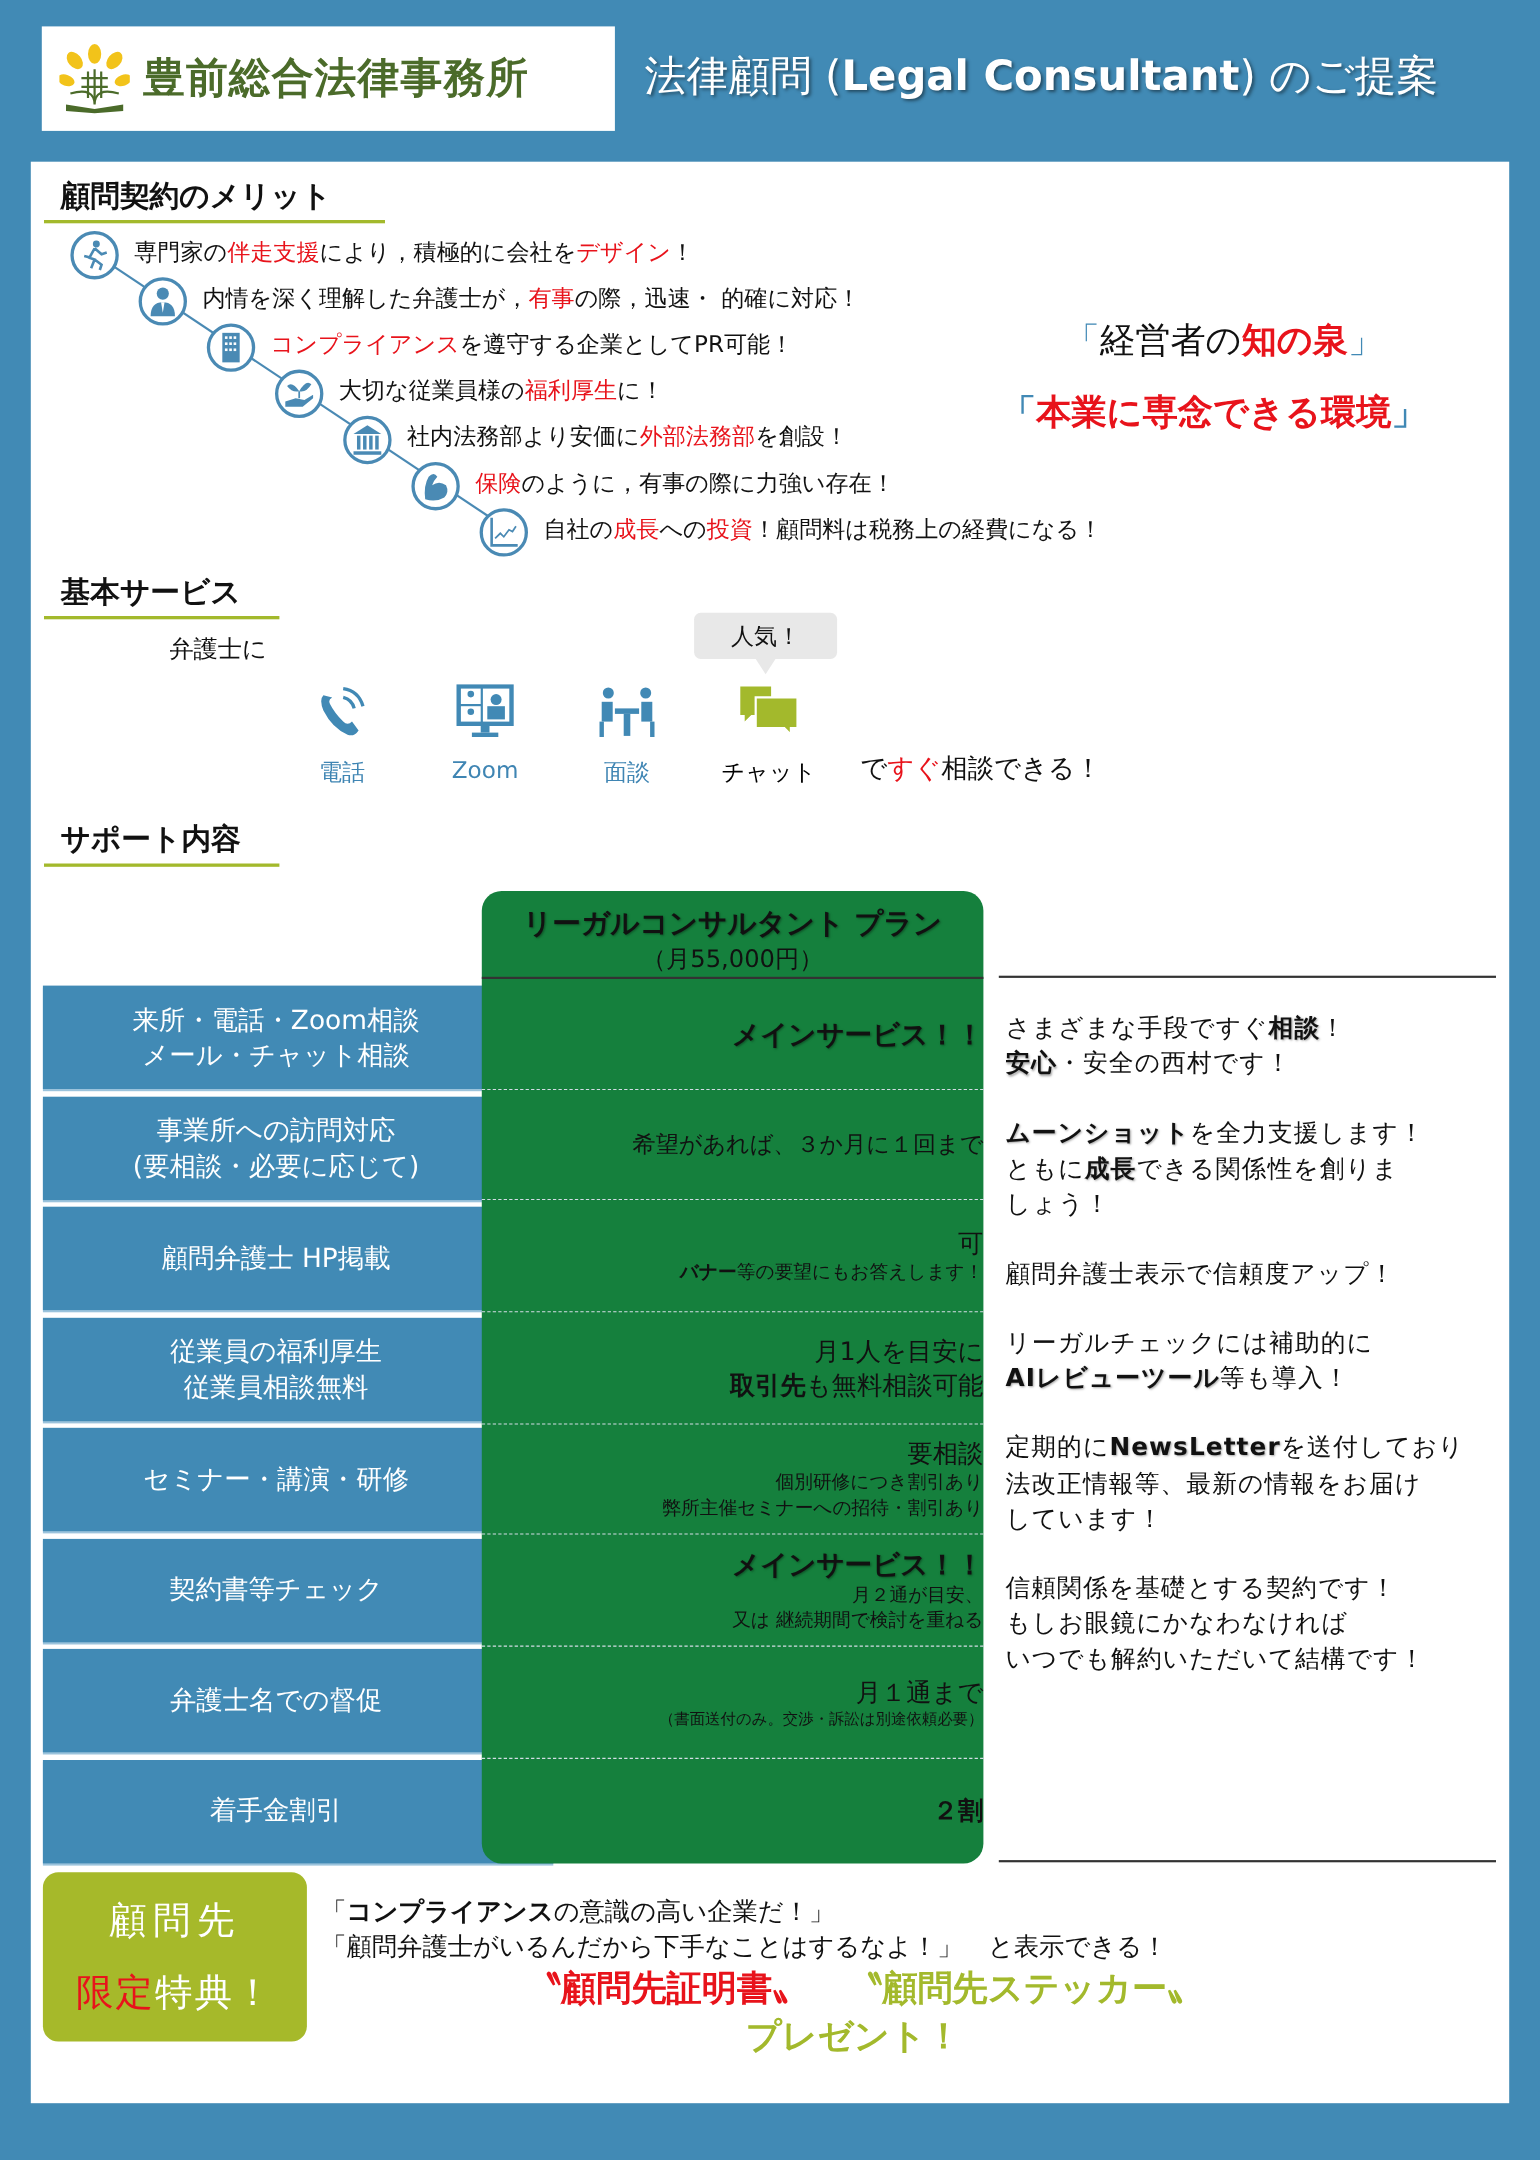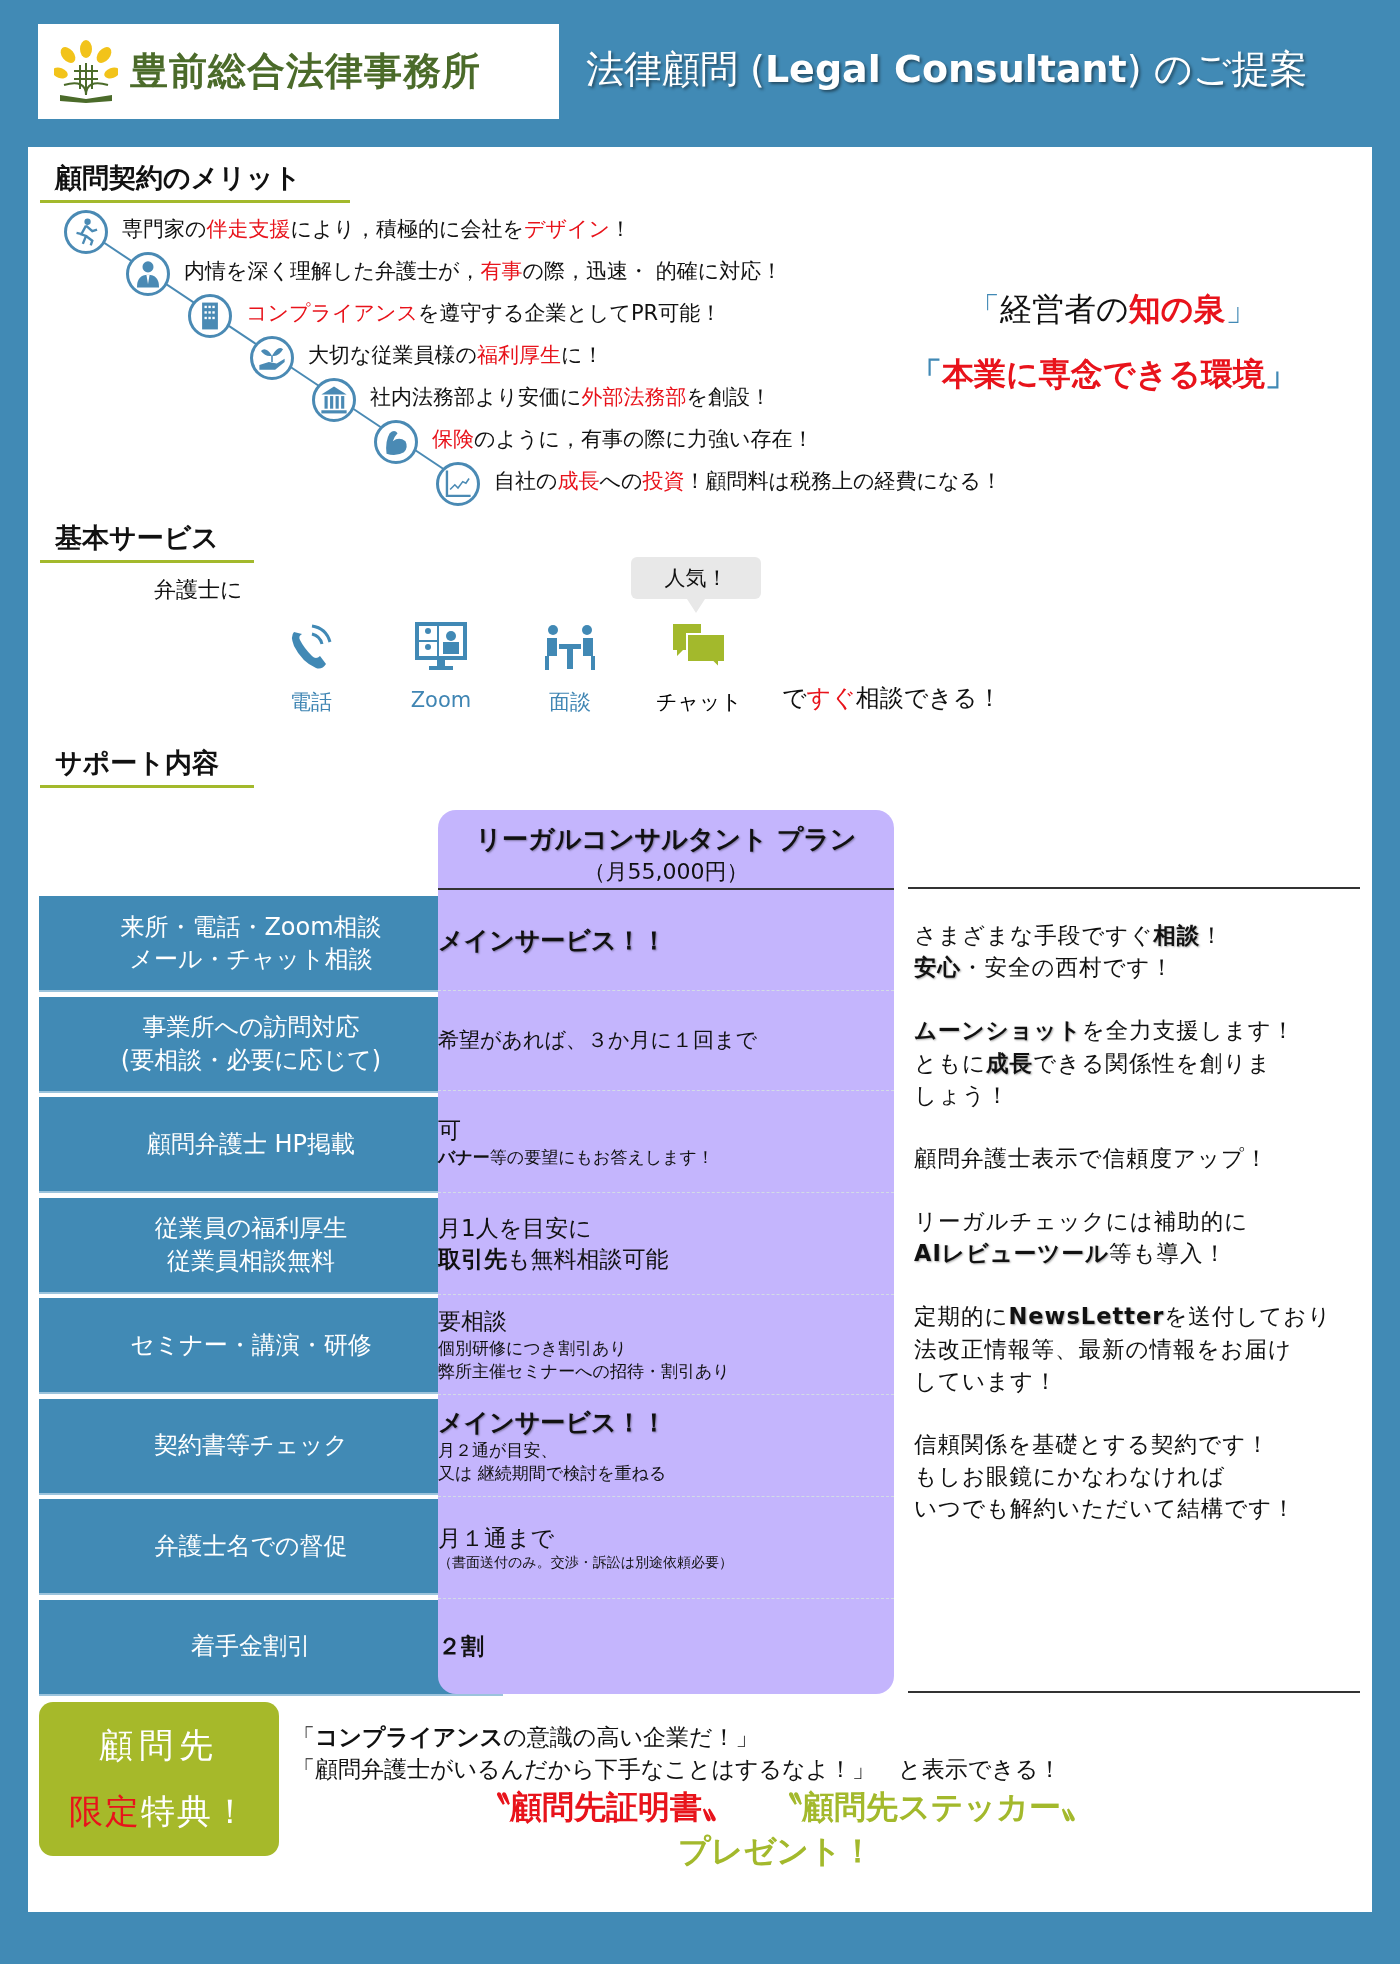--- a/index.html
+++ b/index.html
@@ -16,25 +16,25 @@
   .merit-line { position: absolute; font-size: 21px; white-space: nowrap; }
   .mcircle { position: absolute; width: 44px; height: 44px; border: 3px solid #4a8ab4; border-radius: 50%; background: #fff; display: flex; align-items: center; justify-content: center; }
   .slogan { position: absolute; font-size: 32px; white-space: nowrap; }
   .bq { color: #4189b5; }
   .svc-icon { position: absolute; display: flex; flex-direction: column; align-items: center; width: 100px; }
   .svc-label { font-size: 21px; color: #3f85b3; margin-top: 18px; }
   .bubble { left: 631px; top: 557px; width: 130px; height: 42px; background: #e8e8e8; border-radius: 6px; font-size: 21px; display: flex; align-items: center; justify-content: center; }
   .bubble:after { content: ""; position: absolute; left: 56px; bottom: -14px; border-left: 9px solid transparent; border-right: 9px solid transparent; border-top: 14px solid #e8e8e8; }
   .left-btn { position: absolute; left: 39px; width: 464px; height: 94px; background: #418ab5; color: #fff; font-size: 24px; text-align: center; display: flex; align-items: center; justify-content: center; line-height: 1.35; padding-right: 40px; box-shadow: 0 2px 0 #9bc3dc; }
   .left-btn .ico { position: absolute; right: 10px; bottom: 8px; }
-  .plan { left: 438px; top: 810px; width: 456px; height: 884px; background: #c4b5fd; border-radius: 18px; }
+  .plan { left: 438px; top: 810px; width: 456px; height: 884px; background: #15803d; border-radius: 18px; }
   .plan-head { text-align: center; padding-top: 12px; height: 80px; border-bottom: 2px solid #333; }
   .plan-title { font-size: 26px; font-weight: bold; text-shadow: 1px 1px 2px rgba(0,0,0,0.35); }
   .plan-price { font-size: 22px; }
-  .cell { position: absolute; left: 0; width: 456px; text-align: center; border-top: 1px dashed #d3dce5; display: flex; flex-direction: column; justify-content: center; align-items: flex-start; }
+  .cell { position: absolute; left: 0; width: 456px; text-align: center; border-top: 1px dashed #d3dce5; display: flex; flex-direction: column; justify-content: center; align-items: flex-end; }
   .cell .big { font-size: 23px; }
   .cell .bold { font-weight: bold; text-shadow: 1px 1px 2px rgba(0,0,0,0.35); }
   .cell .sm { font-size: 17px; line-height: 1.35; }
   .cell .xs { font-size: 14px; }
   .right-col { left: 908px; top: 887px; width: 452px; border-top: 2px solid #333; }
   .right-text { padding: 30px 0 0 6px; font-size: 22.5px; line-height: 1.43; letter-spacing: 1px; }
   .right-text p { margin-bottom: 31px; }
   .right-text b { font-weight: bold; text-shadow: 1px 1px 2px rgba(0,0,0,0.35); }
   .right-bottom { left: 908px; top: 1691px; width: 452px; height: 0; border-top: 2px solid #333; }
   .perk-box { left: 39px; top: 1702px; width: 240px; height: 154px; background: #a6b92a; border-radius: 14px; color: #fff; font-size: 34px; text-align: center; display: flex; flex-direction: column; justify-content: center; gap: 20px; letter-spacing: 6px; }

